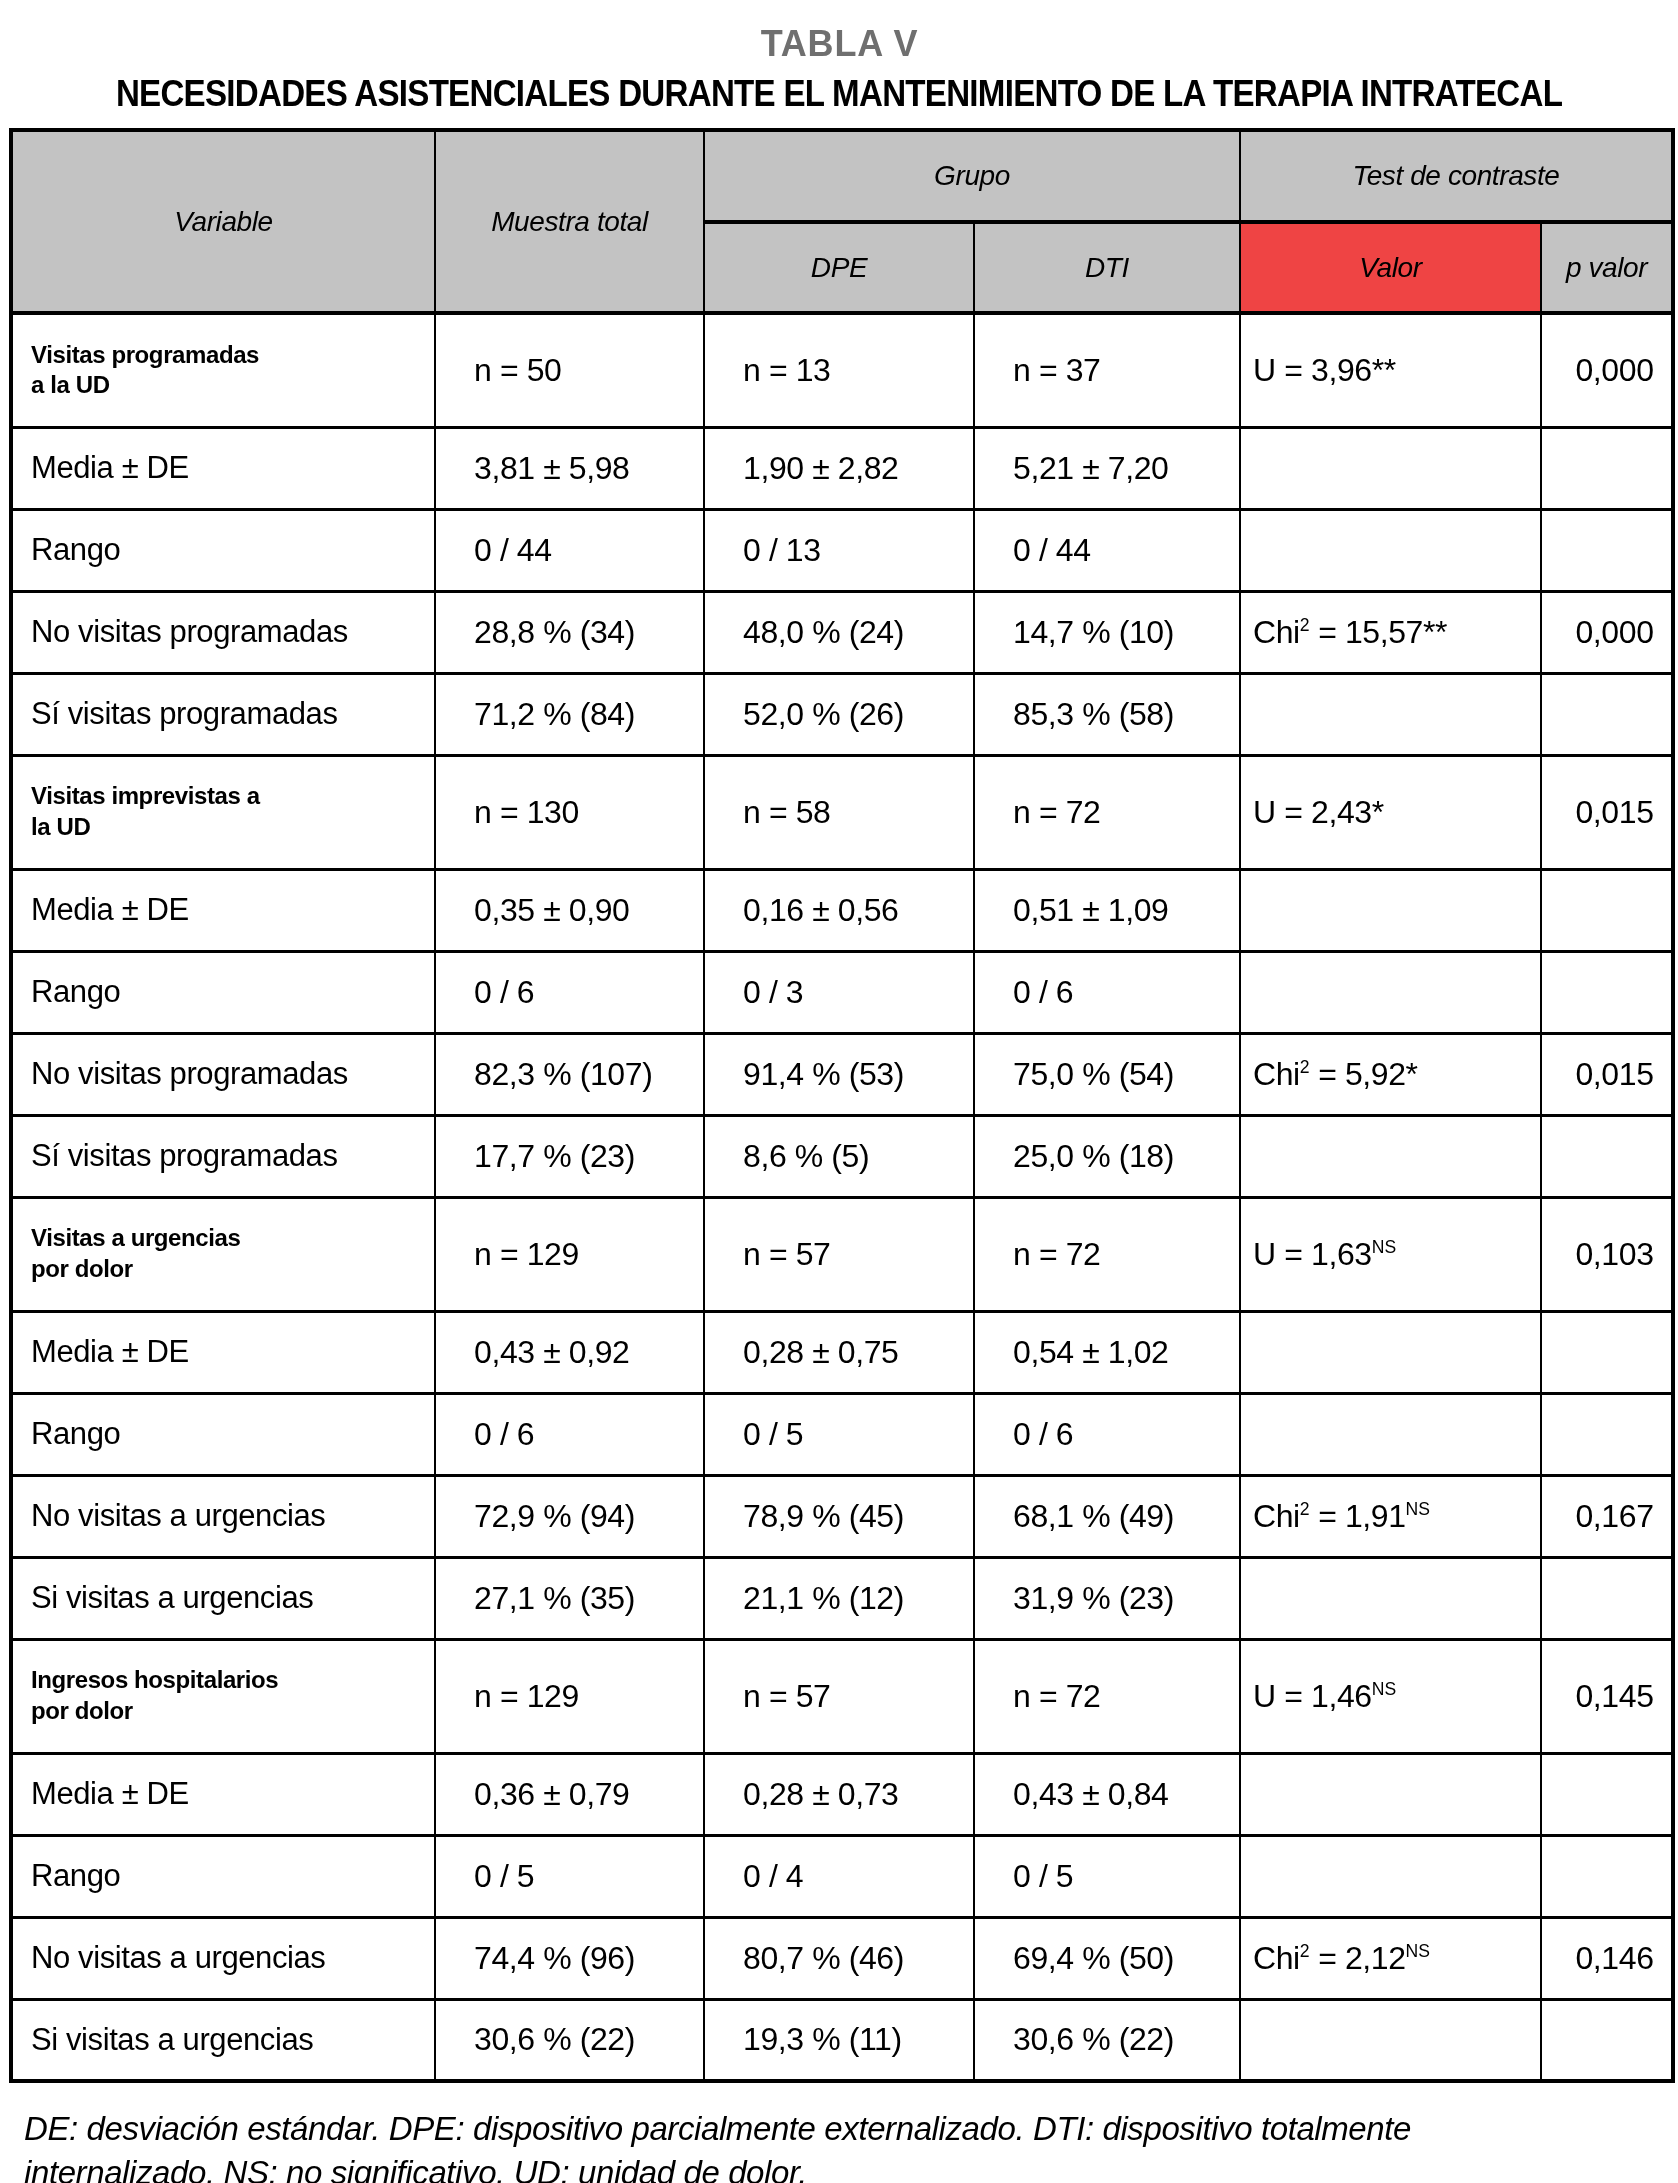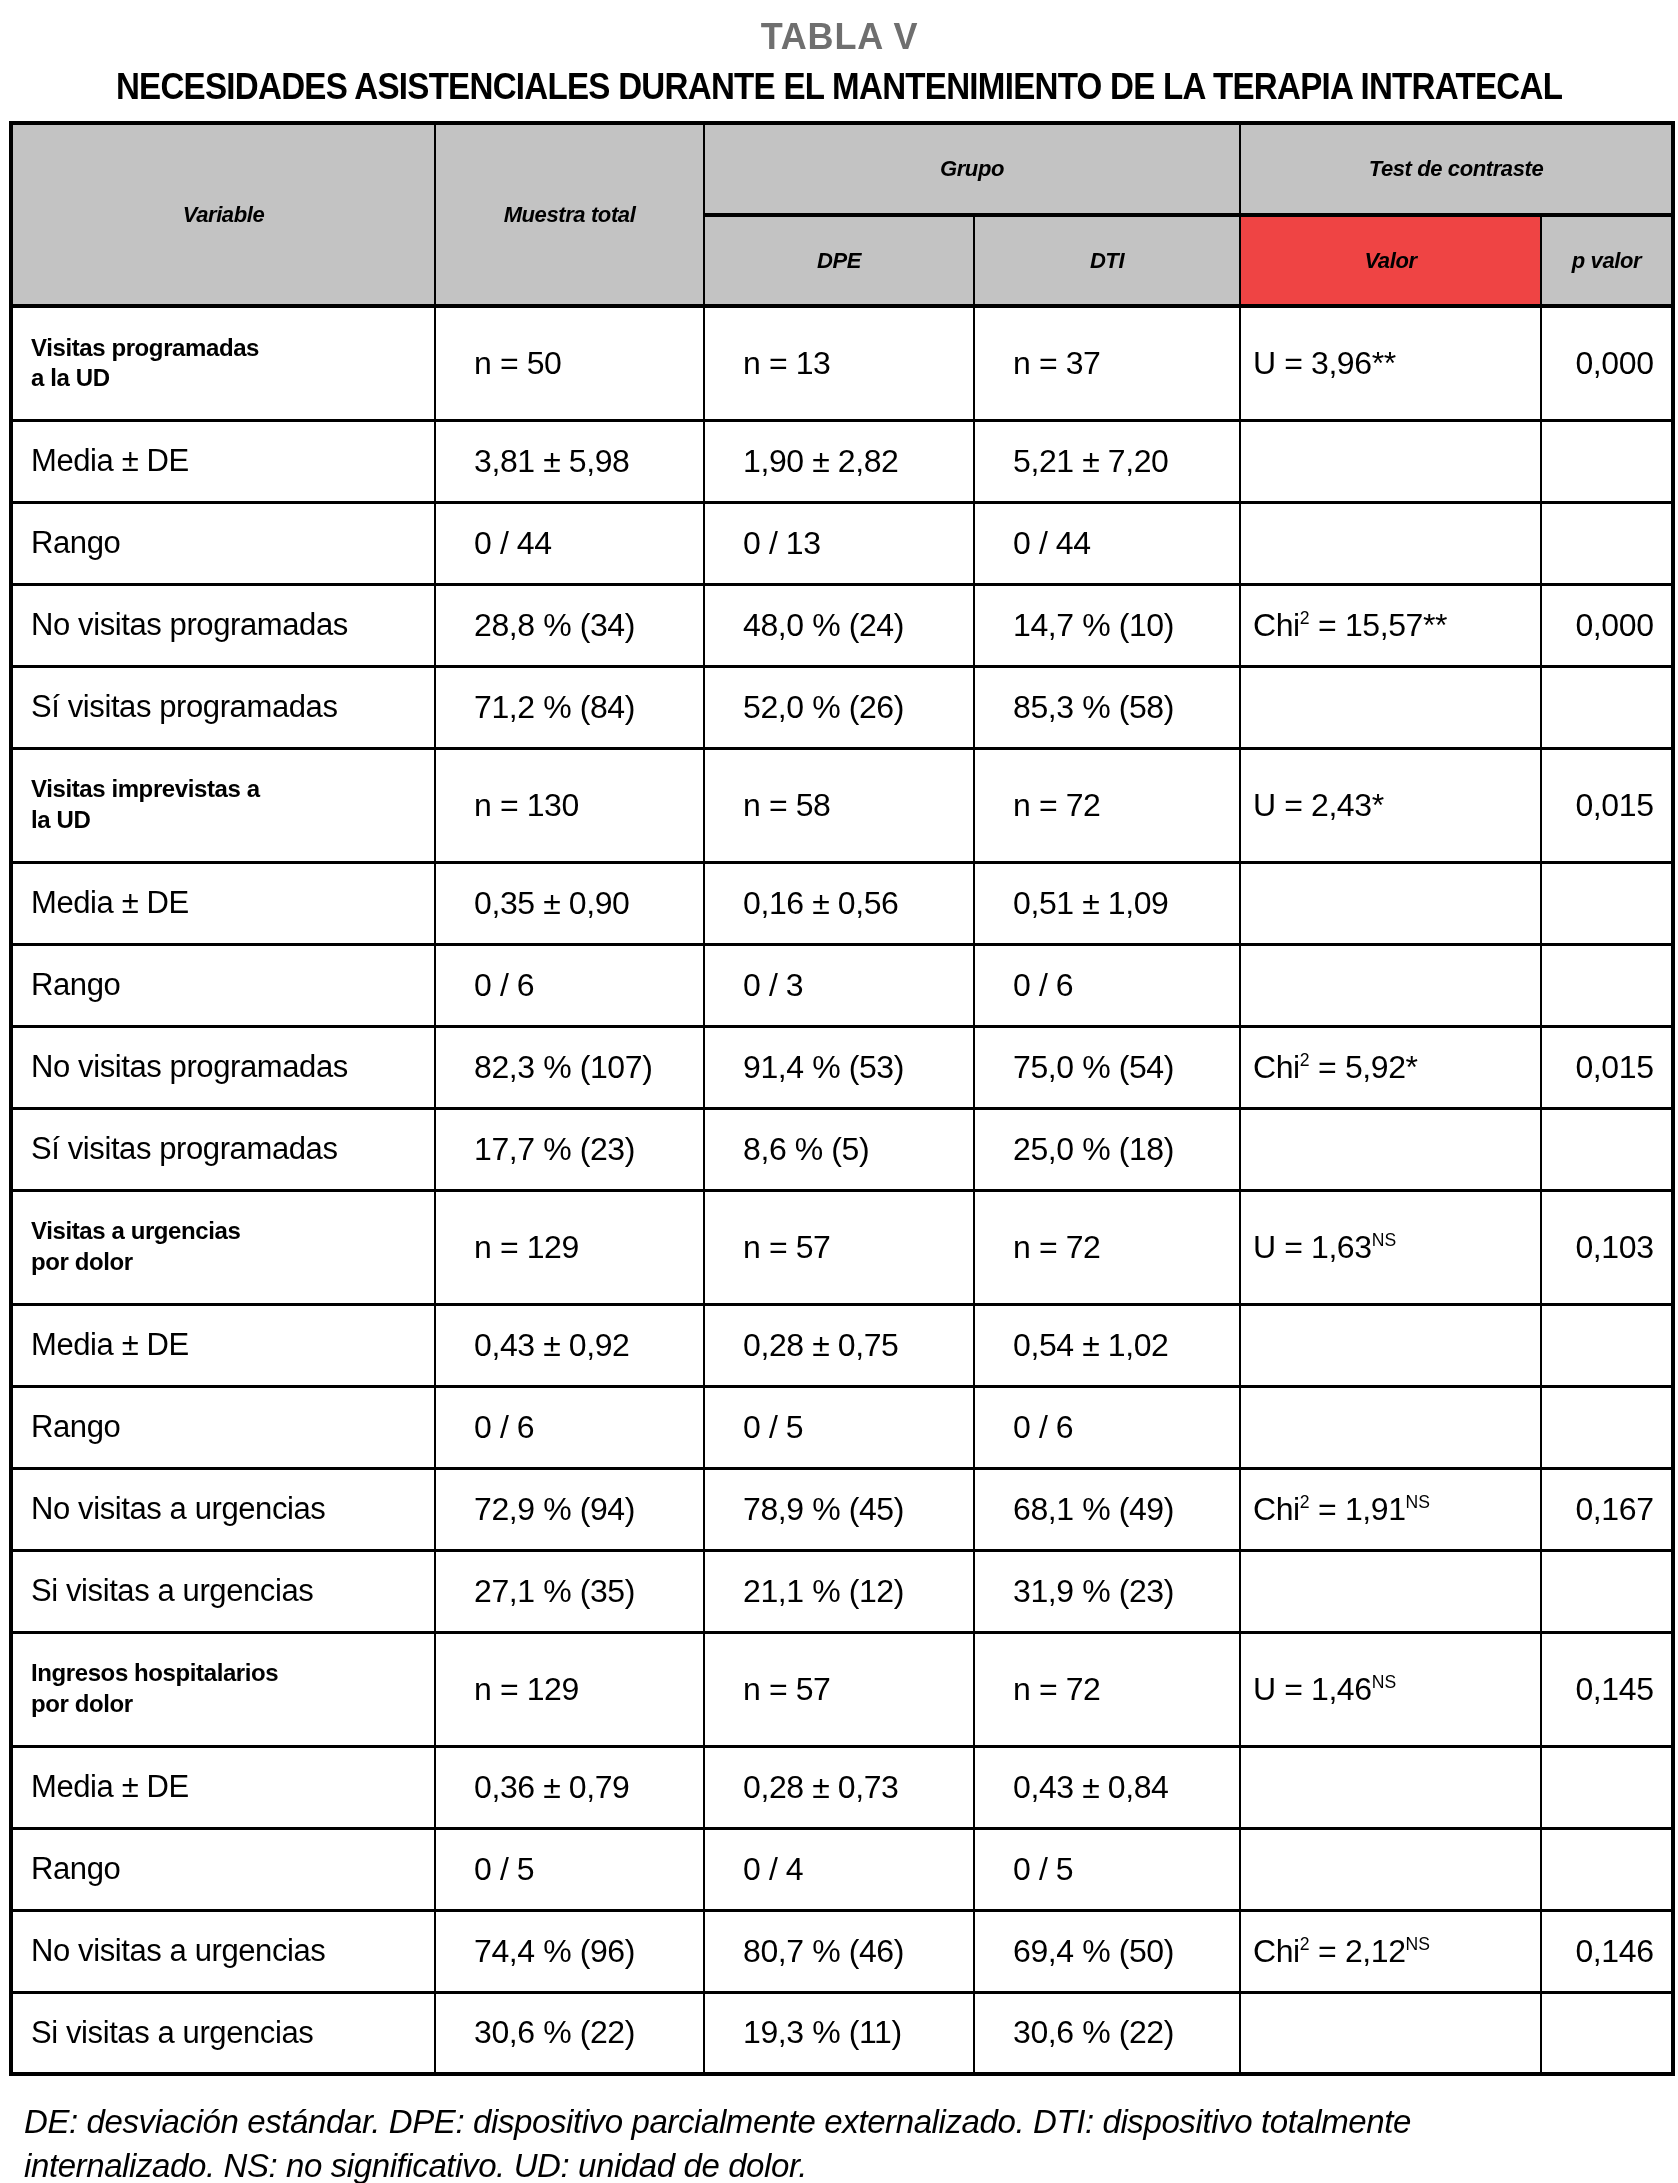--- a/index.html
+++ b/index.html
@@ -12,21 +12,21 @@
     color: #000000;
     -webkit-font-smoothing: antialiased;
   }
   .page { width: 1679px; height: 2183px; overflow: hidden; }
 
   .title {
     text-align: center;
     font-size: 36px;
     font-weight: bold;
     letter-spacing: 0.8px;
-    padding-top: 16px;
+    padding-top: 23px;
   }
   .subtitle-wrap { text-align: center; margin-top: 8px; }
   .subtitle {
     display: inline-block;
     font-size: 36px;
     font-weight: 700;
     letter-spacing: -0.8px;
     transform: scaleX(0.92);
     transform-origin: center;
     white-space: nowrap;
@@ -49,22 +49,22 @@
   th, td {
     border: 2.4px solid #000;
     border-top-width: 3.2px;
     border-bottom-width: 3.2px;
     padding: 0;
     vertical-align: middle;
     overflow: hidden;
   }
   thead th {
     font-style: italic;
-    font-weight: bold;
-    font-size: 22px;
+    font-weight: normal;
+    font-size: 28px;
     text-align: center;
     letter-spacing: -0.4px;
   }
   thead tr.h-top { height: 92px; }
   thead tr.h-bot { height: 91px; }
   thead th { border-bottom-width: 4px; }
 
   tbody tr.r-section { height: 114px; }
   tbody tr.r-normal  { height: 82px; }
 

